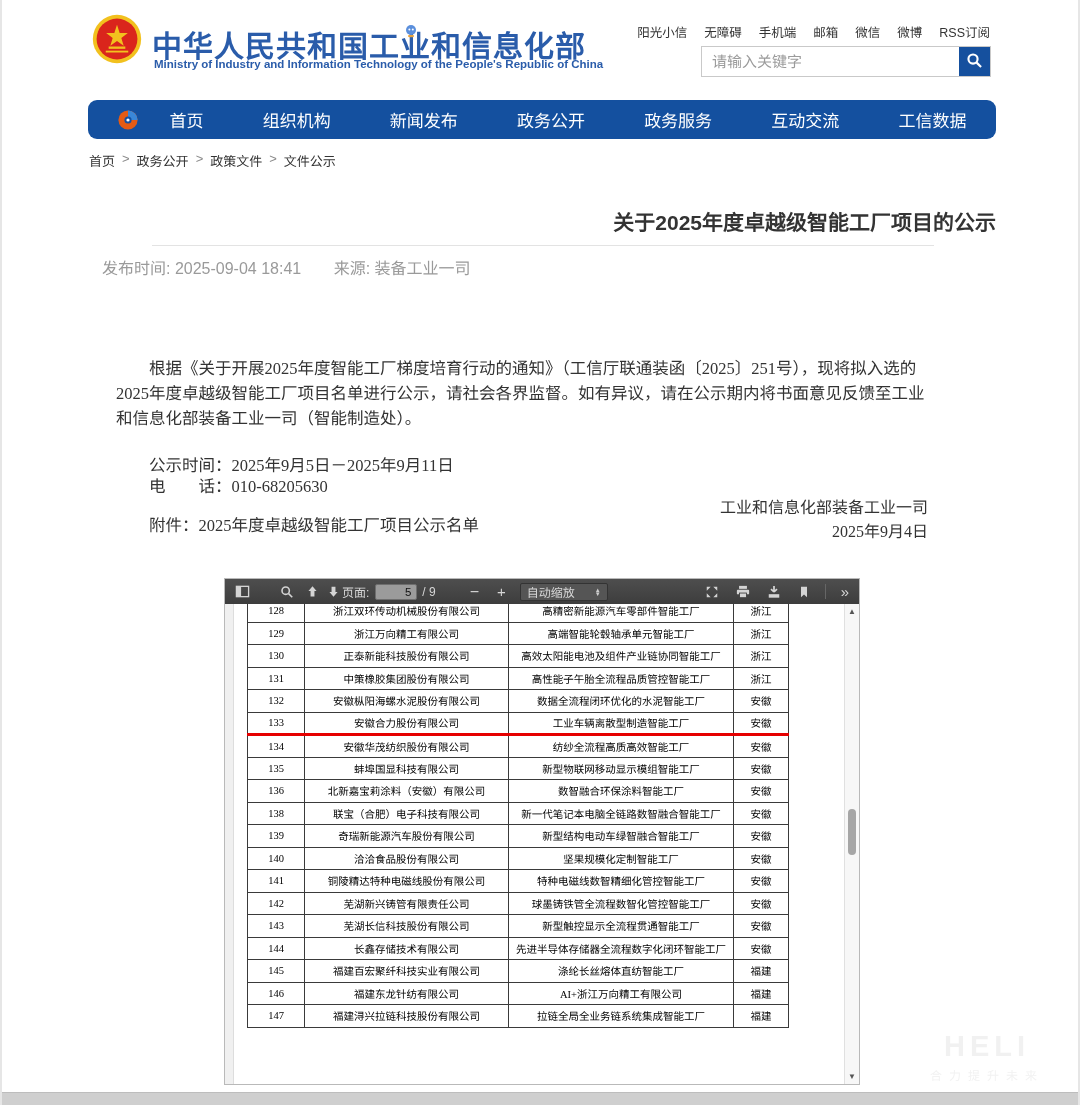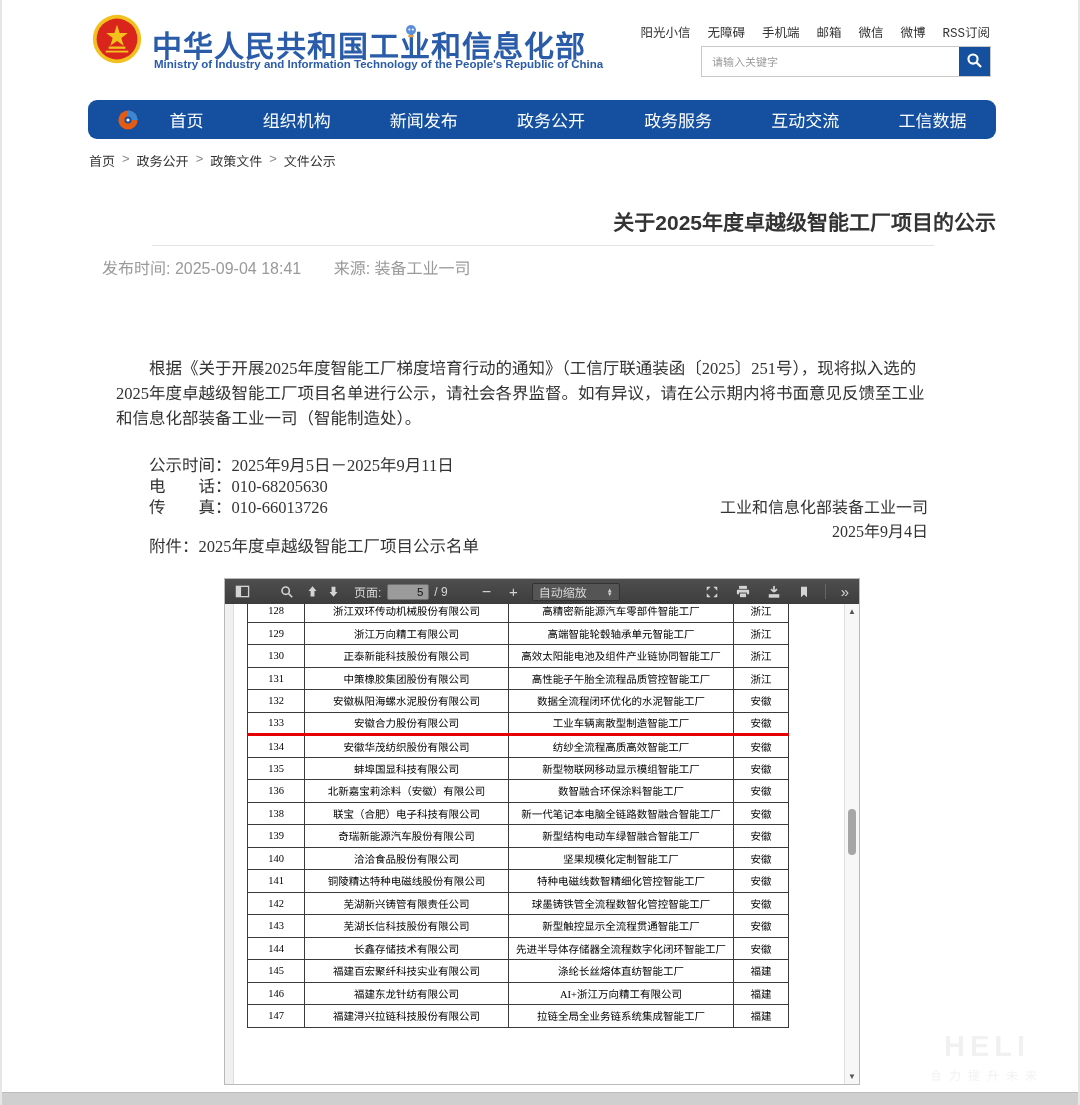--- a/index.html
+++ b/index.html
@@ -9,25 +9,25 @@
   ul { list-style:none; }
 
   
   .emblem { position:absolute; left:90px; top:14px; width:50px; height:50px; }
   .site-title { position:absolute; left:150px; top:22px; font-size:30px; font-weight:bold;
                 color:#2a5caa; letter-spacing:1px; white-space:nowrap; }
   .site-subtitle { position:absolute; left:152px; top:58px; font-size:11.5px; font-weight:bold;
                    color:#2a5caa; white-space:nowrap; }
   .top-links { position:absolute; top:22px; right:88px; display:flex; align-items:center; gap:17px;
                font-size:12.5px; color:#333; }
-  .top-links li { cursor:pointer; display:flex; align-items:center; gap:4px;font-family:Liberation Mono, monospace; }
+  .top-links li { cursor:pointer; display:flex; align-items:center; gap:4px; }
   .assistant-ic { width:14px; height:14px; display:inline-block; margin-right:-12px; }
   .search-box { position:absolute; top:46px; right:87px; width:290px; height:31px;
                 display:flex; border:1px solid #c9c9c9; }
-  .search-box input { flex:1; border:0; outline:none; padding:0 10px; font-size:11px; color:#333; }
+  .search-box input { flex:1; border:0; outline:none; padding:0 10px; font-size:15px; color:#333; }
   .search-box input::placeholder { color:#9b9b9b; }
   .search-btn { width:31px; height:29px; background:#15509e; border:0; display:flex;
                 align-items:center; justify-content:center; cursor:pointer; }
 
   
   .nav { position:absolute; top:100px; left:86px; width:908px; height:39px; background:#14509f;
          border-radius:9px; display:flex; align-items:center; color:#fff; }
   .nav-logo { width:24px; height:24px; margin-left:28px; }
   .nav-items { flex:1; display:flex; justify-content:space-around; font-size:17px; }
   .nav-items li { cursor:pointer; }
@@ -207,21 +207,20 @@
 <div class="article-rule"></div>
 <div class="article-meta">
   <span>发布时间: 2025-09-04 18:41</span>
   <span>来源: 装备工业一司</span>
 </div>
 
 <div class="article-body">
   <p class="para">根据《关于开展2025年度智能工厂梯度培育行动的通知》（工信厅联通装函〔2025〕251号），现将拟入选的2025年度卓越级智能工厂项目名单进行公示，请社会各界监督。如有异议，请在公示期内将书面意见反馈至工业和信息化部装备工业一司（智能制造处）。</p>
   <p class="contact mt">公示时间：2025年9月5日－2025年9月11日</p>
   <p class="contact">电　　话：010-68205630</p>
-  <p class="contact">传　　真：010-66013726</p>
   <p class="contact mt2"><span>附件：</span><span>2025年度卓越级智能工厂项目公示名单</span></p>
 </div>
 
 <div class="signature">
   <div>工业和信息化部装备工业一司</div>
   <div>2025年9月4日</div>
 </div>
 
 <div class="pdf">
   <div class="pdf-toolbar">
@@ -248,21 +247,21 @@
           </svg>
       </span>
     </button>
     <button class="tb-btn" style="margin-left:4px;">
       <span>
         <svg viewBox="0 0 16 16" width="13" height="13" fill="#d4d4d4" transform="rotate(180)">
             <path d="M8 1.5 L13 7.5 H10.4 V14 H5.6 V7.5 H3 Z"></path>
           </svg>
       </span>
     </button>
-    <span style="margin-left:12px;">页面:</span>
+    <span style="margin-left:0;">页面:</span>
     <input class="page-input" value="5" style="">
     <span>/ 9</span>
 
     <button class="tb-btn" style="margin-left:32px; font-size:16px;">−</button>
     <button class="tb-btn" style="margin-left:14px; font-size:15px;">+</button>
     <div class="zoom-select">
       <span>自动缩放</span>
       <span class="spin">
           <span>▲</span>
           <span>▼</span>

